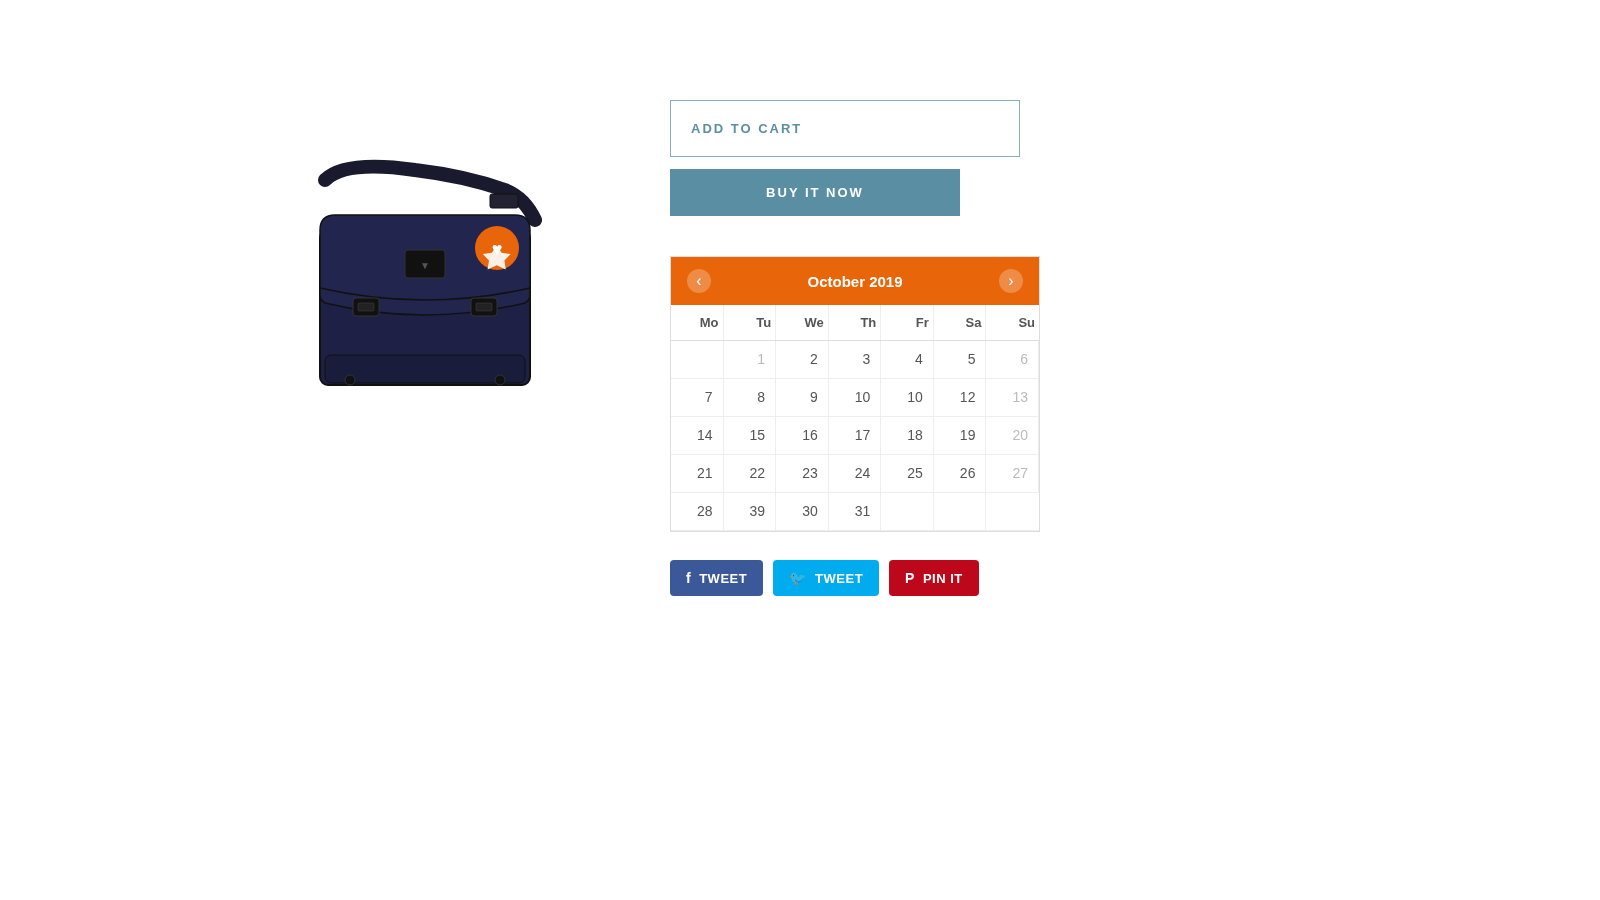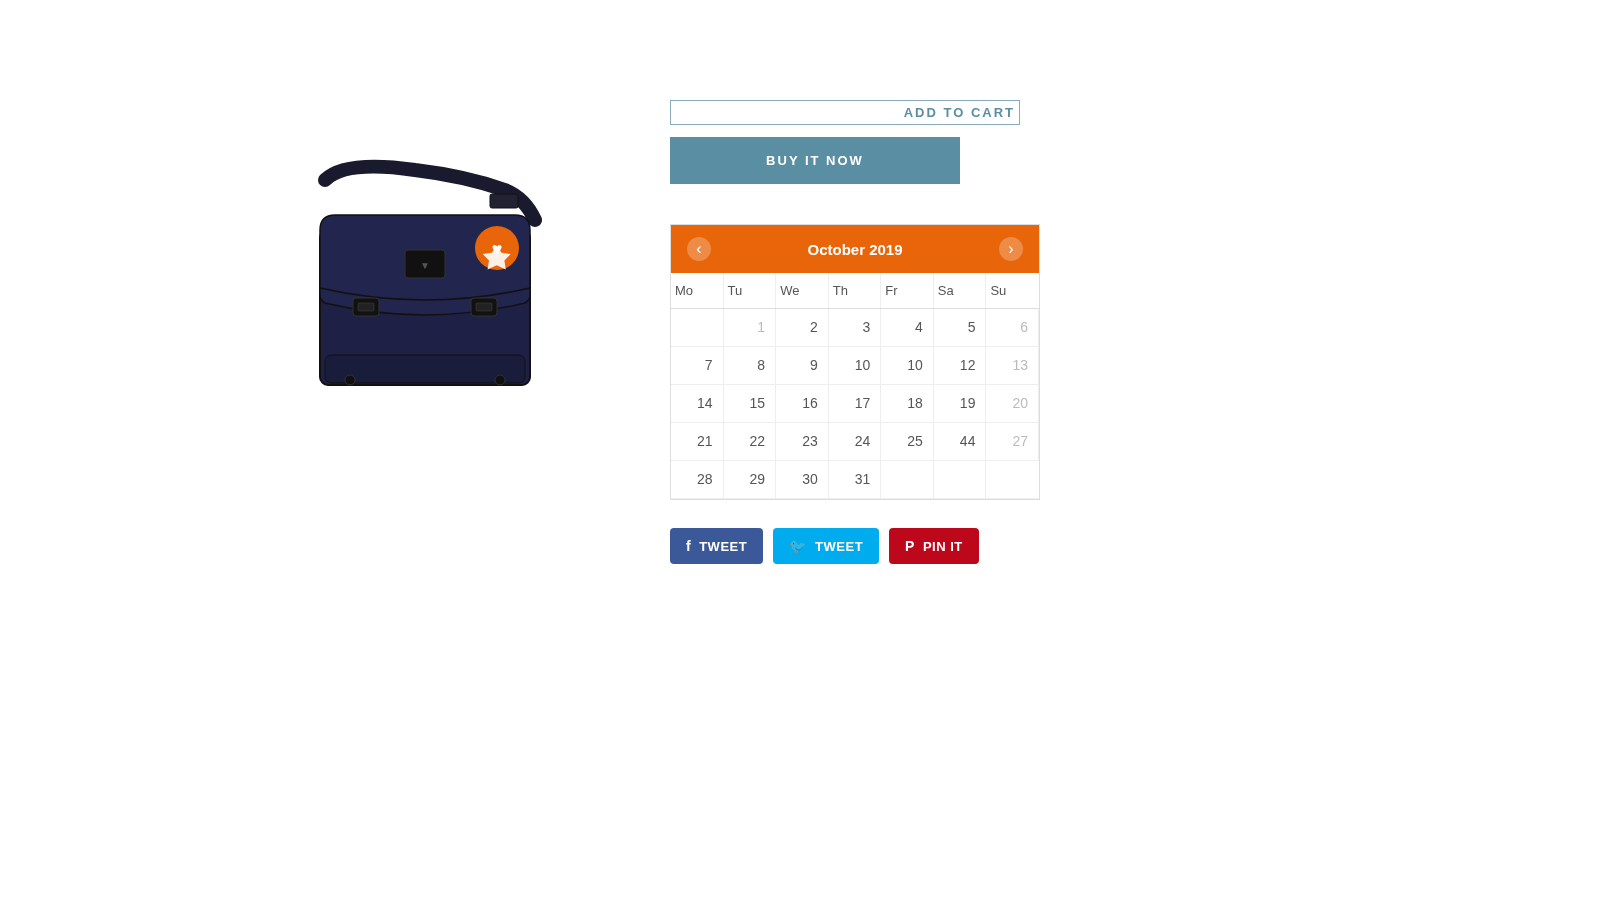--- a/index.html
+++ b/index.html
@@ -53,32 +53,32 @@
       margin-bottom: 16px;
       letter-spacing: 0.5px;
     }
     .product-price {
       font-size: 20px;
       color: #555;
       margin-bottom: 30px;
     }
     .btn-add-to-cart {
       width: 350px;
-      padding: 4px;
+      padding: 20px;
       border: 1.5px solid #8aabba;
       background: #fff;
       color: #5a8fa3;
       font-size: 13px;
       font-weight: 600;
       letter-spacing: 2px;
       text-transform: uppercase;
       cursor: pointer;
       margin-bottom: 12px;
       display: block;
-      text-align: right;
+      text-align: left;
     }
     .btn-buy-now {
       width: 290px;
       padding: 16px;
       border: none;
       background: #5a8fa3;
       color: #fff;
       font-size: 13px;
       font-weight: 600;
       letter-spacing: 2px;
@@ -128,24 +128,24 @@
       border-radius: 50%;
       background: rgba(255,255,255,0.25);
     }
     .calendar-days-header {
       display: grid;
       grid-template-columns: repeat(7, 1fr);
       background: #fff;
       border-bottom: 1px solid #ddd;
     }
     .day-header {
-      text-align: left;
+      text-align: right;
       padding: 10px 4px;
       font-size: 13px;
-      font-weight: 400;
+      font-weight: 700;
       color: #555;
       border-right: 1px solid #eee;
     }
     .day-header:last-child { border-right: none; }
     .calendar-grid {
       display: grid;
       grid-template-columns: repeat(7, 1fr);
       background: #fff;
     }
     .cal-day {
@@ -280,25 +280,25 @@
             <div class="cal-day active">17</div>
             <div class="cal-day active">18</div>
             <div class="cal-day active">19</div>
             <div class="cal-day muted">20</div>
 
             <div class="cal-day active">21</div>
             <div class="cal-day active">22</div>
             <div class="cal-day active">23</div>
             <div class="cal-day active">24</div>
             <div class="cal-day active">25</div>
-            <div class="cal-day active">44</div>
+            <div class="cal-day active">26</div>
             <div class="cal-day muted">27</div>
 
             <div class="cal-day active">28</div>
-            <div class="cal-day active">29</div>
+            <div class="cal-day active">39</div>
             <div class="cal-day active">30</div>
             <div class="cal-day active">31</div>
             <div class="cal-day empty"></div>
             <div class="cal-day empty"></div>
             <div class="cal-day empty"></div>
           </div>
         </div>
       </div>
 
       <div class="social-share">

